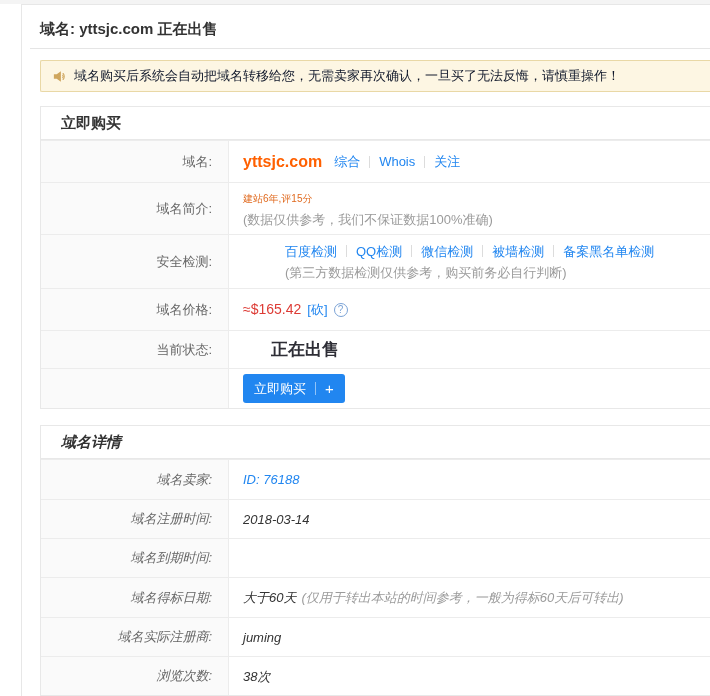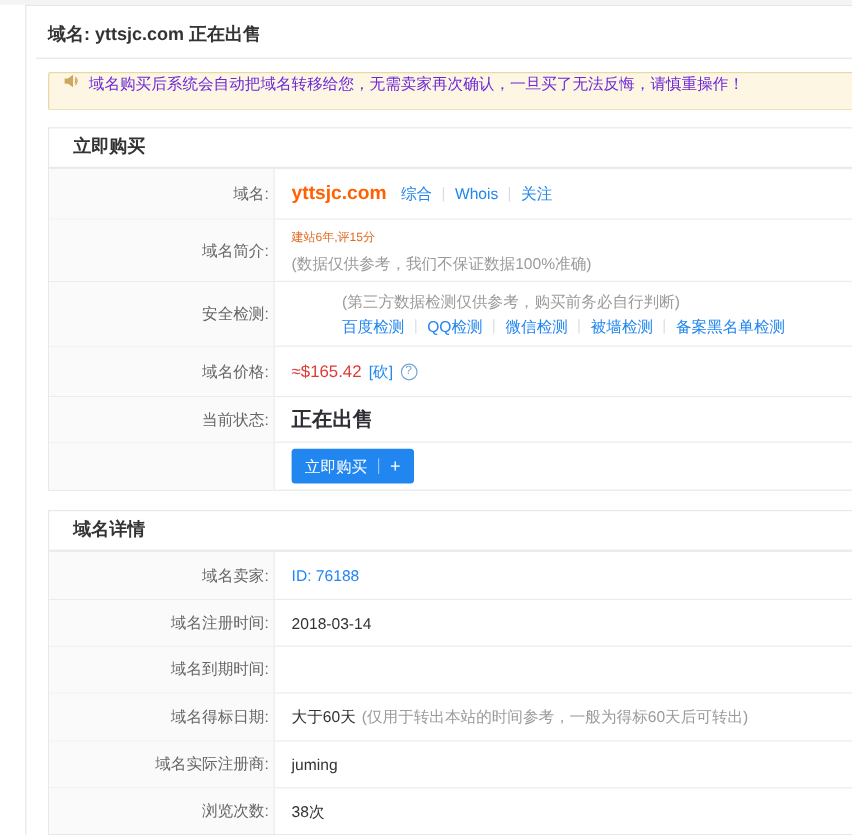--- a/index.html
+++ b/index.html
@@ -30,61 +30,61 @@
     border-top: 1px solid #e5e5e5;
     height: 0;
   }
   .notice-bar {
     margin: 11px 0 0 18px;
     height: 32px;
     background: #fdf6e3;
     border: 1px solid #e9d8a6;
     border-right: none;
     border-radius: 2px 0 0 2px;
-    display: flex; 
+    display: flex; align-items: center;
     padding-left: 12px;
     font-size: 13px;
-    color: #6d28d9;
+    color: #0f172a;
   }
   .notice-bar .ic { display: inline-flex; margin-right: 7px; }
   .box {
     margin: 14px 0 0 18px;
     border: 1px solid #e8e8e8;
     border-right: none;
     background: #fff;
   }
-  .box.detail { margin-top: 16px; }
+  .box.detail { margin-top: 16px; font-style: italic; }
   .box-hd {
     height: 33px; line-height: 32px;
     padding-left: 20px;
     font-size: 15px; font-weight: bold; color: #333;
     border-bottom: 1px solid #e8e8e8;
   }
   .row {
     display: flex;
     border-top: 1px solid #ececec;
   }
   .row:first-of-type { border-top: none; }
   .cell-label {
     width: 188px; flex: 0 0 188px;
     background: #fafafa;
     border-right: 1px solid #ececec;
     display: flex; align-items: center; justify-content: flex-end;
-    padding-right: 4px;
+    padding-right: 16px;
     font-size: 13px; color: #666;
   }
   .cell-value {
     flex: 1;
     display: flex; flex-direction: column; justify-content: center;
     padding-left: 14px;
     font-size: 13px; color: #333;
   }
   .cell-value .line { display: flex; align-items: center; line-height: 21px; }
   .h42 { height: 42px; } .h52 { height: 52px; } .h54 { height: 54px; gap: 42px; }
-  .h38 { height: 38px; } .h40 { height: 40px; } .h39 { height: 39px; }
+  .h38 { height: 38px; gap: 28px; } .h40 { height: 40px; } .h39 { height: 39px; }
   .domain-name { color: #ff6000; font-size: 16px; font-weight: bold; margin-right: 12px; }
   a.lnk, .lnk {
     color: #2186f0; text-decoration: none; font-size: 13px; cursor: pointer;
   }
   .sep {
     display: inline-block; width: 1px; height: 12px;
     background: #dcdcdc; margin: 0 9px; vertical-align: middle;
   }
   .orange-text { color: #e06a1f; font-size: 10px; }
   .note-text { color: #9b9b9b; font-size: 13px; line-height: 21px; }
@@ -156,32 +156,32 @@
       <div class="cell-label">域名简介:</div>
       <div class="cell-value">
         <div class="line orange-text">建站6年,评15分</div>
         <div class="line note-text">(数据仅供参考，我们不保证数据100%准确)</div>
       </div>
     </div>
 
     <div class="row h54">
       <div class="cell-label">安全检测:</div>
       <div class="cell-value">
+        <div class="line">
+          <span class="lnk">百度检测</span>
+          <span class="sep"></span>
+          <span class="lnk">QQ检测</span>
+          <span class="sep"></span>
+          <span class="lnk">微信检测</span>
+          <span class="sep"></span>
+          <span class="lnk">被墙检测</span>
+          <span class="sep"></span>
+          <span class="lnk">备案黑名单检测</span>
+        </div>
         <div class="line note-text">(第三方数据检测仅供参考，购买前务必自行判断)</div>
-        <div class="line">
-          <span class="lnk">百度检测</span>
-          <span class="sep"></span>
-          <span class="lnk">QQ检测</span>
-          <span class="sep"></span>
-          <span class="lnk">微信检测</span>
-          <span class="sep"></span>
-          <span class="lnk">被墙检测</span>
-          <span class="sep"></span>
-          <span class="lnk">备案黑名单检测</span>
-        </div>
       </div>
     </div>
 
     <div class="row h42">
       <div class="cell-label">域名价格:</div>
       <div class="cell-value">
         <div class="line">
           <span class="price-text">≈$165.42</span>
           <span class="bargain">[砍]</span>
           <span class="help-icon">?</span>

